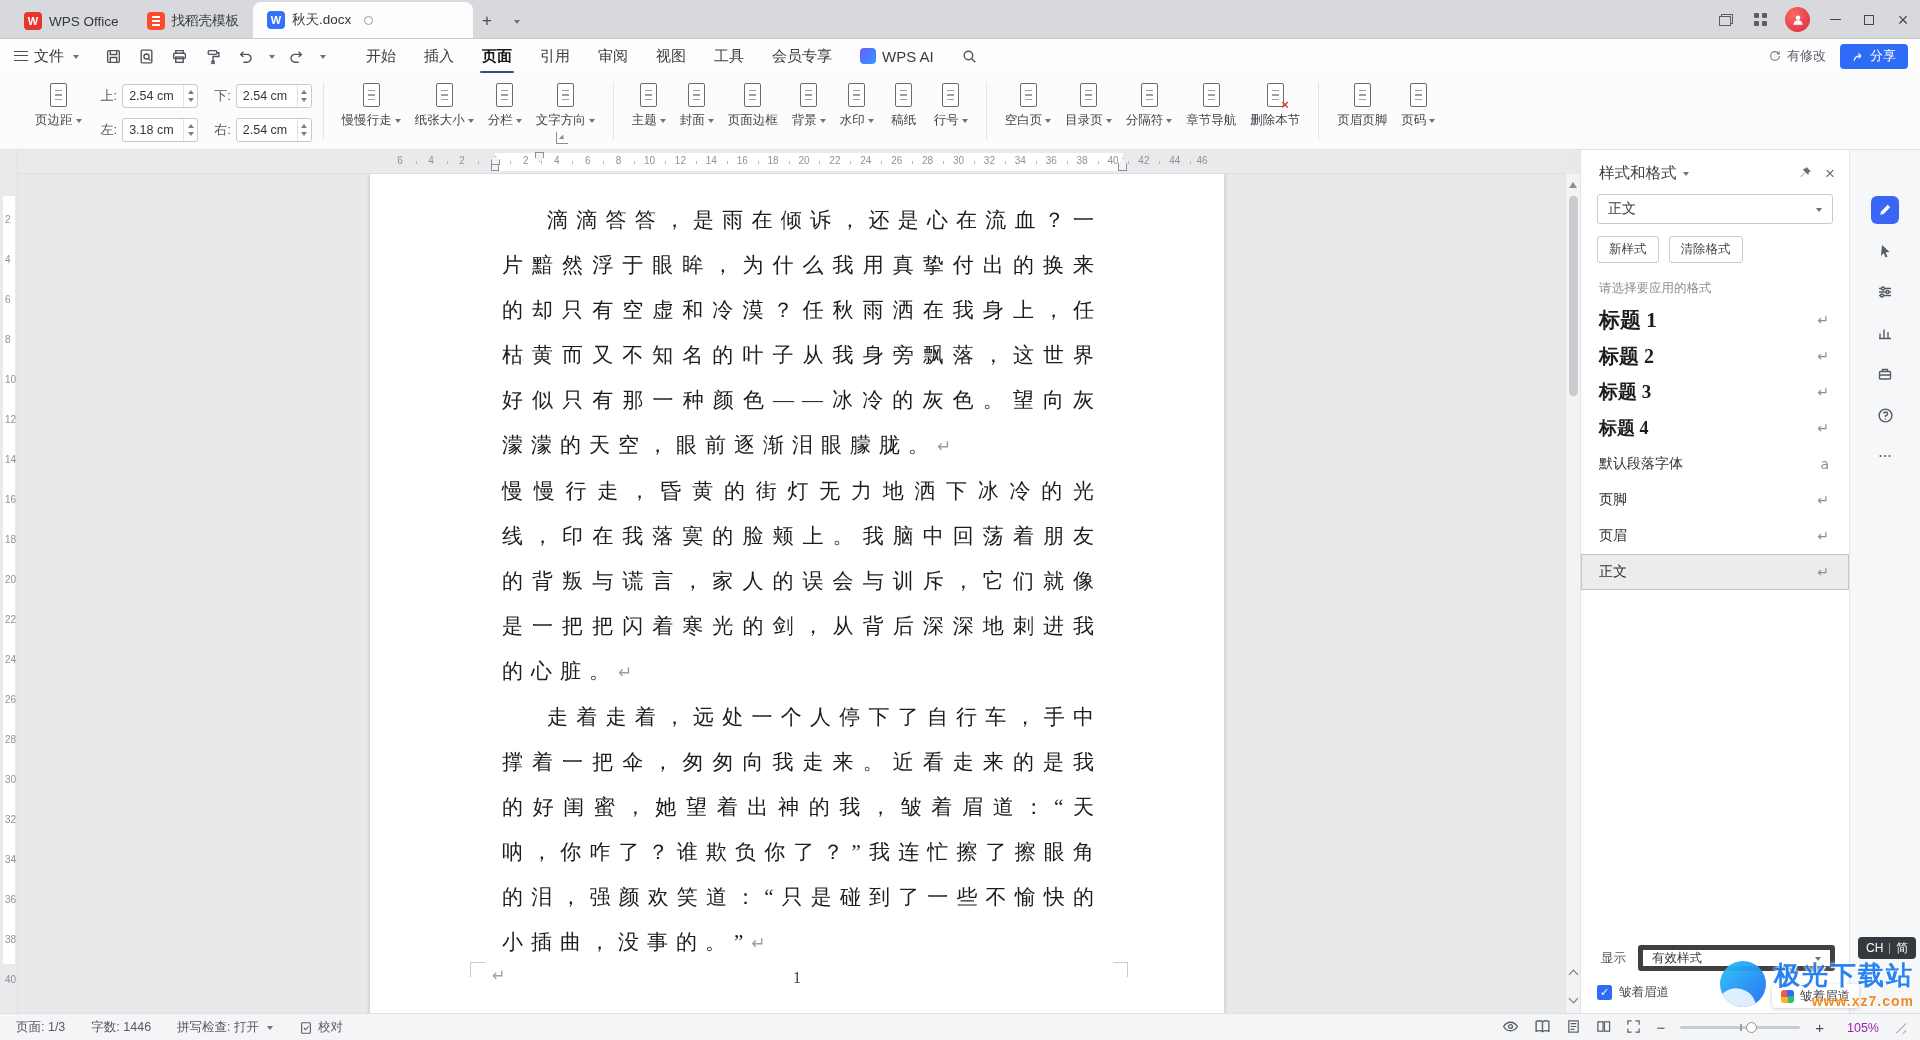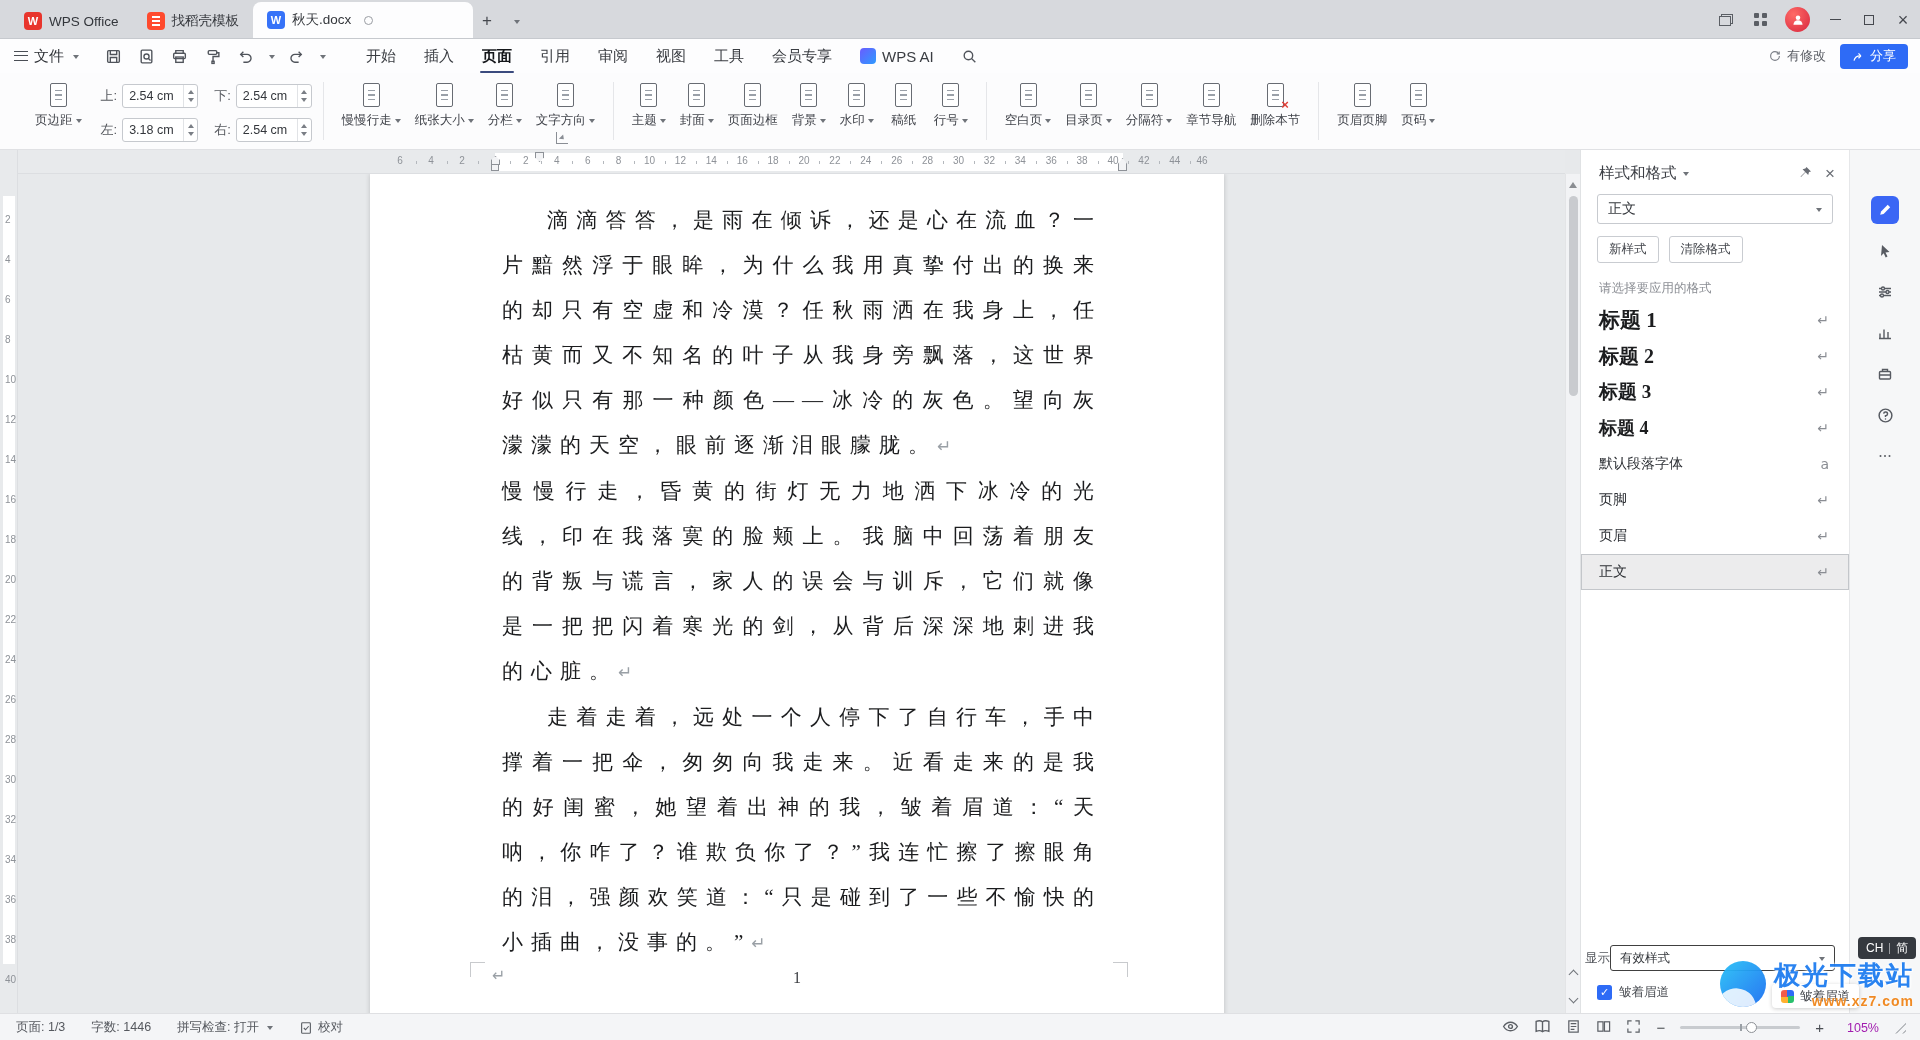--- a/index.html
+++ b/index.html
@@ -138,22 +138,22 @@
   #style-list{position:absolute;left:0;right:0;top:152px;}
   .style-row{height:36px;display:flex;align-items:center;padding:0 26px 0 18px;position:relative;}
   .style-row.selected{background:#ececed;outline:1px solid #c3c6ca;outline-offset:-1px;}
   .style-name.kind-h1{font:bold 21px "Liberation Serif","DejaVu Serif",serif;color:#1c1d1f;}
   .style-name.kind-h2{font:bold 20px "Liberation Serif","DejaVu Serif",serif;color:#1c1d1f;}
   .style-name.kind-h3{font:bold 19px "Liberation Serif","DejaVu Serif",serif;color:#1c1d1f;}
   .style-name.kind-h4{font:bold 18px "Liberation Serif","DejaVu Serif",serif;color:#1c1d1f;}
   .style-name.kind-char{font-size:14px;color:#2c2f34;}
   .style-name.kind-small{font-size:14px;color:#2c2f34;}
   .style-mark{position:absolute;right:20px;color:#8a8d93;font-size:14px;font-family:"DejaVu Sans",sans-serif;}
-  .sp-show{position:absolute;left:4px;right:14px;bottom:42px;display:flex;align-items:center;font-size:12.5px;color:#55585e;}
-  .sp-show-dd{flex:1;height:26px;border:1px solid #404040;border-radius:3px;display:flex;
+  .sp-show{position:absolute;left:20px;right:14px;bottom:42px;display:flex;align-items:center;font-size:12.5px;color:#55585e;}
+  .sp-show-dd{margin-left:12px;flex:1;height:26px;border:5px solid #404040;border-radius:3px;display:flex;
               align-items:center;padding:0 9px;font-size:12.5px;color:#35383d;}
   .sp-show-dd .caret{margin-left:auto;}
   .sp-preview{position:absolute;left:16px;bottom:12px;display:flex;align-items:center;gap:7px;font-size:12.5px;color:#45484e;}
   .checkbox{width:15px;height:15px;border-radius:2.5px;background:#2e6bf6;color:#fff;font-size:11px;
             display:flex;align-items:center;justify-content:center;}
 
   
   .toolstrip{position:absolute;left:1849px;top:150px;width:71px;height:863px;background:#f6f7f8;border-left:1px solid #e6e7e9;
              display:flex;flex-direction:column;align-items:center;padding-top:46px;gap:13px;}
   .strip-ico{width:28px;height:28px;border-radius:6px;display:flex;align-items:center;justify-content:center;}

